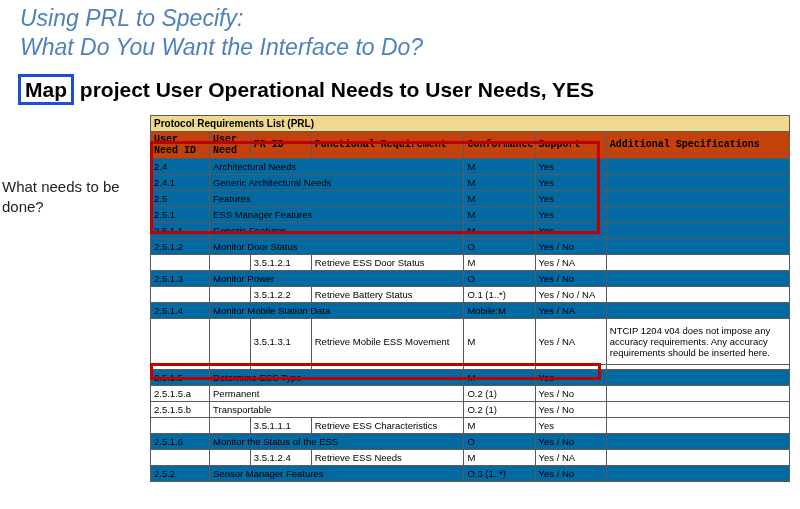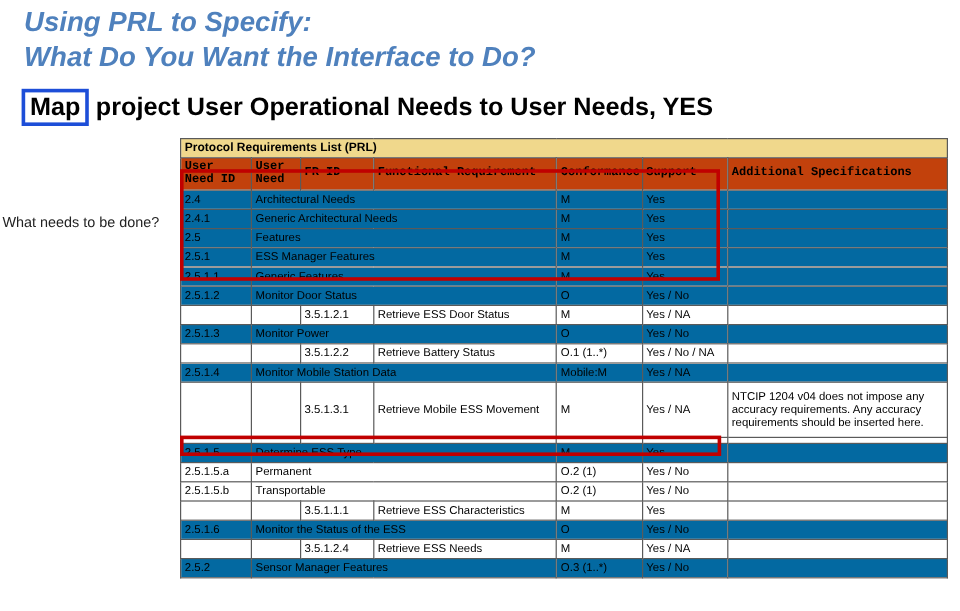--- a/index.html
+++ b/index.html
@@ -11,21 +11,21 @@
     background: #fff;
     overflow: hidden;
     position: relative;
   }
   .title-block {
     padding: 4px 20px 0 20px;
   }
   .title-line {
     color: #4F81BD;
     font-size: 23px;
-    font-weight: bold;
+    font-weight: normal;
     font-style: italic;
     line-height: 1.25;
   }
   .subtitle-wrap {
     padding: 12px 18px 4px 18px;
     font-size: 21px;
     font-weight: bold;
     color: #000;
   }
   .boxed-word {
@@ -36,21 +36,21 @@
   }
   .layout {
     position: relative;
     margin-top: 6px;
   }
   .question {
     position: absolute;
     left: 2px;
     top: 62px;
     width: 140px;
-    font-size: 12px;
+    font-size: 15px;
     color: #222;
     line-height: 1.35;
   }
   .table-wrap {
     position: absolute;
     left: 150px;
     top: 0;
     width: 640px;
   }
   table.prl {

